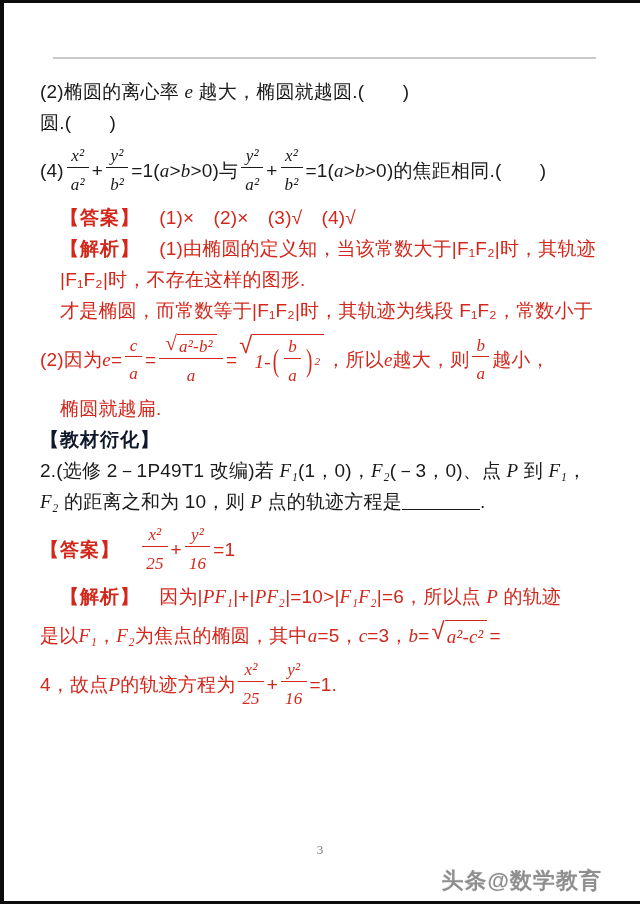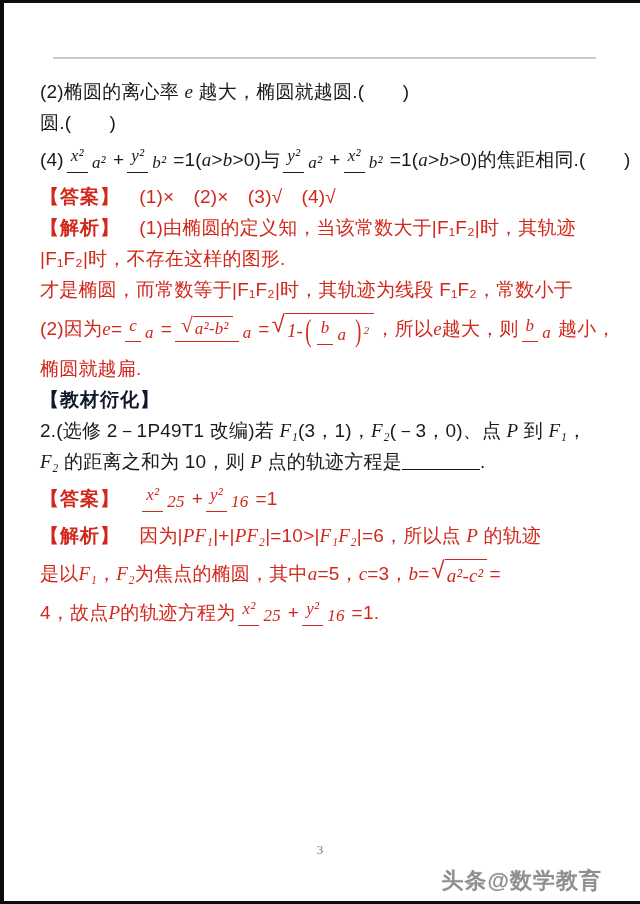--- a/index.html
+++ b/index.html
@@ -25,26 +25,26 @@
   .doc {
     position:absolute; top:74px; left:40px; right:36px;
   }
   .line {
     font-size:19px; line-height:27px; margin:4px 0;
     letter-spacing:0.2px;
     white-space:nowrap;
   }
   .line.math { margin:10px 0; display:flex; align-items:center; flex-wrap:nowrap; }
   .c-black { color:#1a1a1a; }
-  .c-red   { color:#d2281c; }
+  .c-red   { color:#d2281c;margin-left:20px; }
   .c-blue  { color:#0f172a; }
   .hdr { font-weight:bold; letter-spacing:1px; }
   .var { font-style:italic; font-family:"Liberation Serif","DejaVu Serif",serif; }
   .frac {
-    display:inline-flex; vertical-align:middle;
+    display:inline-flex; flex-direction:column; vertical-align:middle;
     text-align:center; margin:0 3px; font-size:17px; line-height:1.15;
     font-style:italic; font-family:"Liberation Serif","DejaVu Serif",serif;
   }
   .frac .num { display:block; padding:0 4px 1px; border-bottom:1.5px solid currentColor; }
   .frac .den { display:block; padding:1px 4px 0;margin-top:6px; }
   .sqrt { display:inline-flex; align-items:flex-start; vertical-align:middle; margin:0 2px; }
   .sqrt .rad { font-style:normal; font-size:1.25em; line-height:1; transform:translateY(-1px); }
   .sqrt .radicand { border-top:1.5px solid currentColor; padding:2px 4px 0 2px; display:inline-flex; align-items:center; }
   .par .po, .par .pc { display:inline-block; transform:scaleY(1.7); margin:0 2px; font-style:normal; }
   sup { font-size:0.6em; vertical-align:super; line-height:0; }
@@ -140,21 +140,21 @@
       <span class="var">e</span>
       <span> 越大，则</span>
       <span class="frac">
         <span class="num">b</span>
         <span class="den">a</span>
       </span>
       <span>越小，</span>
     </div>
     <div class="line c-red"><span>椭圆就越扁.</span></div>
     <div class="line c-blue"><span class="hdr">【教材衍化】</span></div>
-    <div class="line c-black"><span>2.(选修 2－1P49T1 改编)若 </span><span class="var">F₁</span><span>(3，1)，</span><span class="var">F₂</span><span>(－3，0)、点 </span><span class="var">P</span><span> 到 </span><span class="var">F₁</span><span>，</span></div>
+    <div class="line c-black"><span>2.(选修 2－1P49T1 改编)若 </span><span class="var">F₁</span><span>(1，0)，</span><span class="var">F₂</span><span>(－3，0)、点 </span><span class="var">P</span><span> 到 </span><span class="var">F₁</span><span>，</span></div>
     <div class="line c-black"><span class="var">F₂</span><span> 的距离之和为 10，则 </span><span class="var">P</span><span> 点的轨迹方程是</span><span class="blank"></span><span>.</span></div>
     <div class="line c-red math">
       <span class="hdr">【答案】</span>
       <span>　</span>
       <span class="frac">
         <span class="num">x²</span>
         <span class="den">25</span>
       </span>
       <span>+</span>
       <span class="frac">

